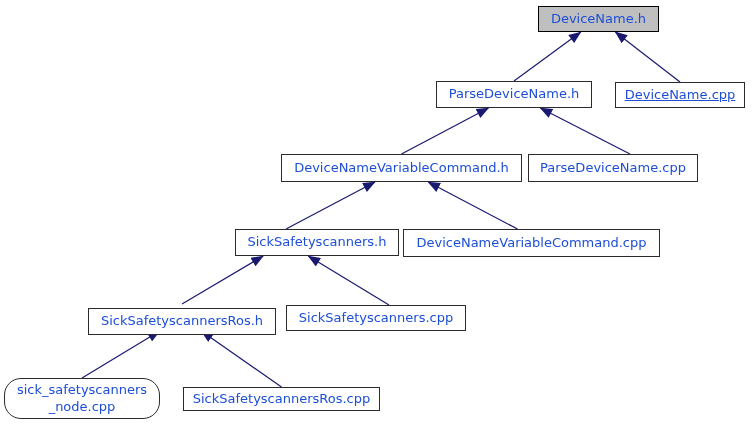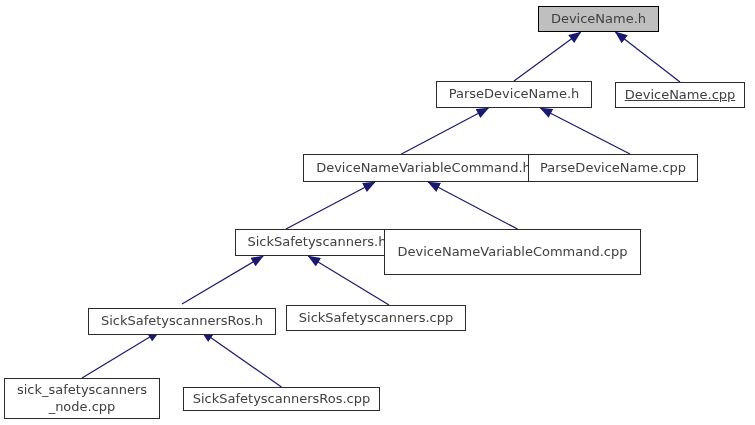--- a/index.html
+++ b/index.html
@@ -9,21 +9,21 @@
     background:#ffffff;
     overflow:hidden;
     font-family:"DejaVu Sans","Liberation Sans",sans-serif;
   }
   #edge-layer{position:absolute;left:0;top:0;width:755px;height:425px;}
   .node{
     position:absolute;
     box-sizing:border-box;
     border:1px solid #2b2b2b;
     background:#ffffff;
-    color:#404040;
+    color:#1d4ed8;
     display:flex;
     align-items:center;
     justify-content:center;
     text-align:center;
     font-size:13px;
     line-height:1.3;
     white-space:pre-line;
     cursor:pointer;
   }
   .node.highlighted{
@@ -52,23 +52,23 @@
         <line x1="182" y1="304" x2="263.1707317073171" y2="256" class="edge" marker-end="url(#arrowhead)"></line>
         <line x1="389" y1="305" x2="308.248" y2="256" class="edge" marker-end="url(#arrowhead)"></line>
         <line x1="82" y1="378" x2="159.68595041322314" y2="331" class="edge" marker-end="url(#arrowhead)"></line>
         <line x1="281.5" y1="387" x2="201.3273381294964" y2="331" class="edge" marker-end="url(#arrowhead)"></line>
       </g>
   </svg>
   <div id="nodes">
       <div class="node highlighted" style="left: 538px; top: 6px; width: 121px; height: 26px;"><span>DeviceName.h</span></div>
       <div class="node" style="left: 436px; top: 81px; width: 156px; height: 27px;"><span>ParseDeviceName.h</span></div>
       <div class="node" style="left: 615px; top: 82px; width: 130px; height: 26px; text-decoration: underline;"><span>DeviceName.cpp</span></div>
-      <div class="node" style="left: 281px; top: 154px; width: 241px; height: 28px; margin-left: 22px;"><span>DeviceNameVariableCommand.h</span></div>
+      <div class="node" style="left: 281px; top: 154px; width: 241px; height: 28px;"><span>DeviceNameVariableCommand.h</span></div>
       <div class="node" style="left: 528px; top: 154px; width: 170px; height: 28px;"><span>ParseDeviceName.cpp</span></div>
       <div class="node" style="left: 204px; top: 229px; width: 164px; height: 27px; margin-left: 31px;"><span>SickSafetyscanners.h</span></div>
-      <div class="node" style="left: 384px; top: 229px; width: 257px; height: 46px;"><span>DeviceNameVariableCommand.cpp</span></div>
+      <div class="node" style="left: 403px; top: 229px; width: 257px; height: 28px;"><span>DeviceNameVariableCommand.cpp</span></div>
       <div class="node" style="left: 88px; top: 308px; width: 188px; height: 27px;"><span>SickSafetyscannersRos.h</span></div>
       <div class="node" style="left: 286px; top: 305px; width: 180px; height: 26px;"><span>SickSafetyscanners.cpp</span></div>
-      <div class="node" style="left: 4px; top: 378px; width: 156px; height: 41px;"><span>sick_safetyscanners
+      <div class="node" style="left: 4px; top: 378px; width: 156px; height: 41px; border-radius: 17px;"><span>sick_safetyscanners
 _node.cpp</span></div>
       <div class="node" style="left: 183px; top: 387px; width: 197px; height: 24px;"><span>SickSafetyscannersRos.cpp</span></div>
     </div>
 </div>
 
 </body></html>

